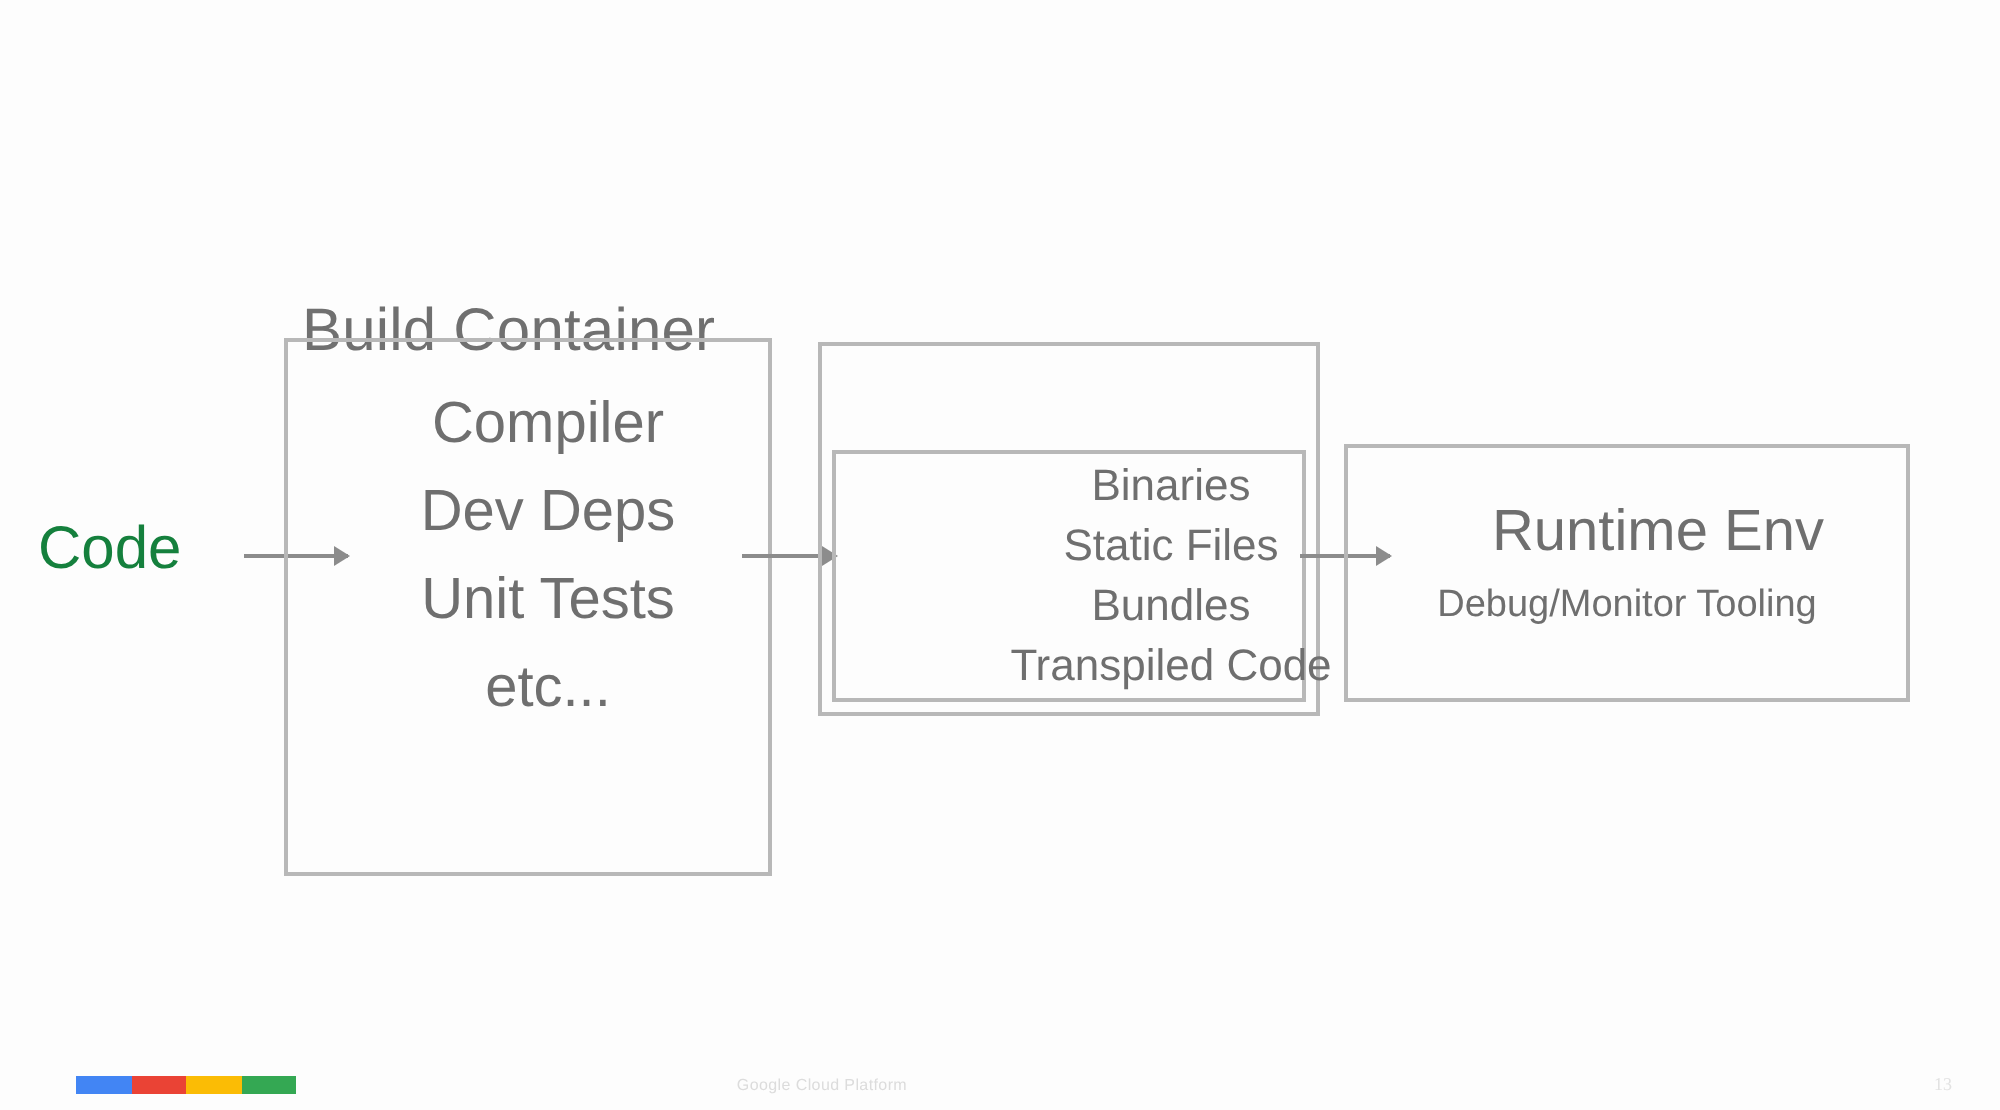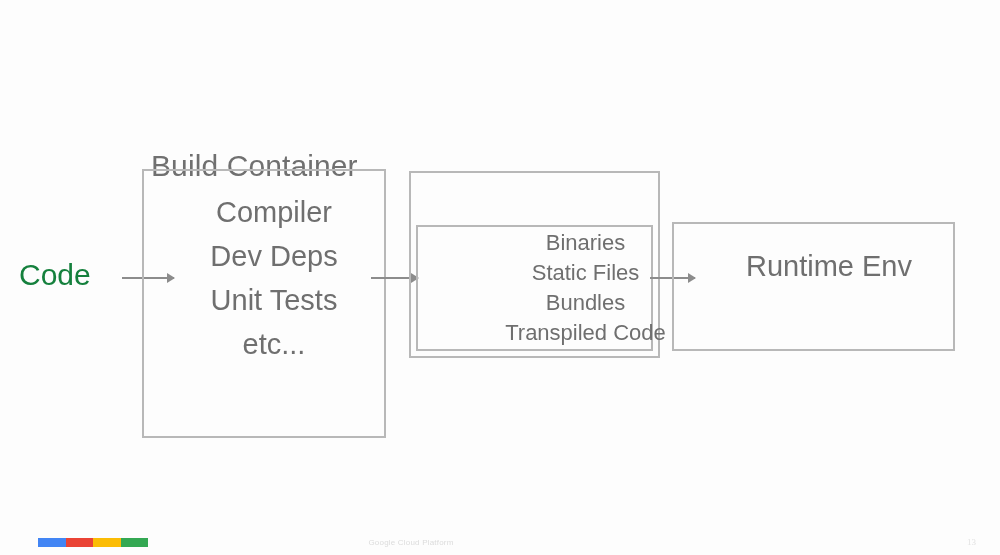--- a/index.html
+++ b/index.html
@@ -183,20 +183,21 @@
   <div class="box" id="artifact-inner-box"></div>
   <div id="artifact-list" style="white-space: pre-line;">Binaries
 Static Files
 Bundles
 Transpiled Code</div>
 
   <div class="arrow" id="arrow-artifact"></div>
 
   <div class="box" id="runtime-box"></div>
   <div id="runtime-primary">Runtime Env</div>
+  <div id="runtime-secondary">Debug/Monitor Tooling</div>
 
   <div id="google-bar">
     <span style="background: rgb(66, 133, 244);"></span>
     <span style="background: rgb(234, 67, 53);"></span>
     <span style="background: rgb(251, 188, 5);"></span>
     <span style="background: rgb(52, 168, 83);"></span>
   </div>
   <div id="footer-text">Google Cloud Platform</div>
   <div id="page-number">13</div>
 

